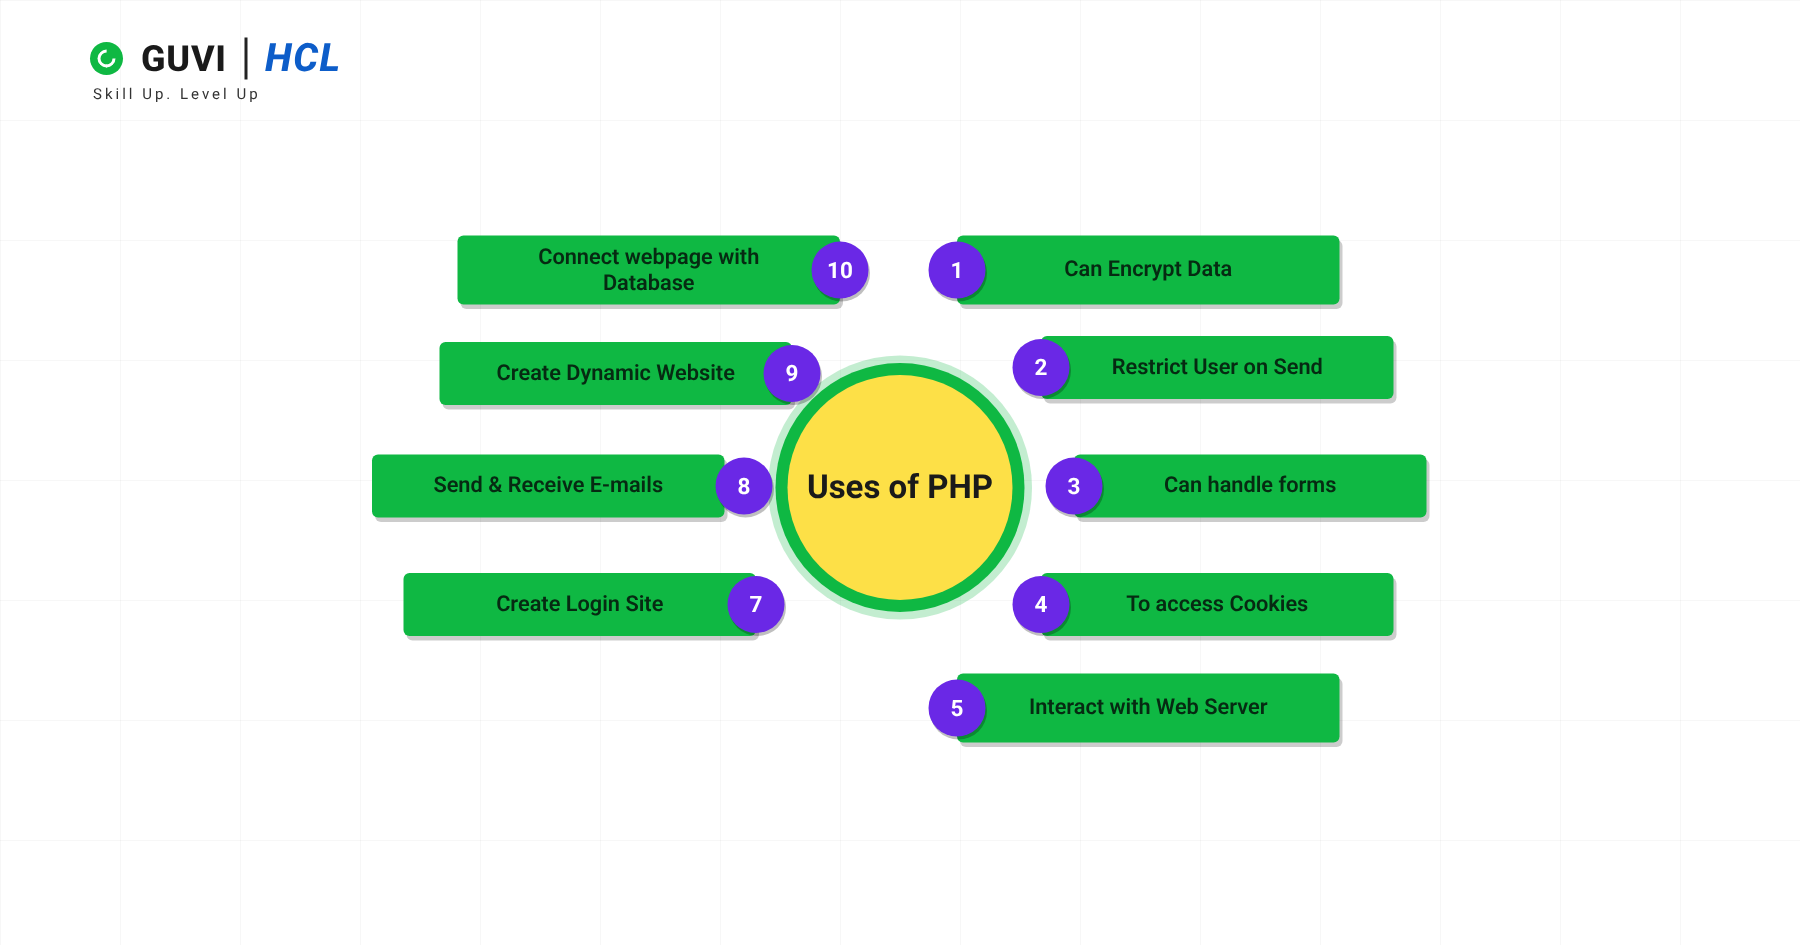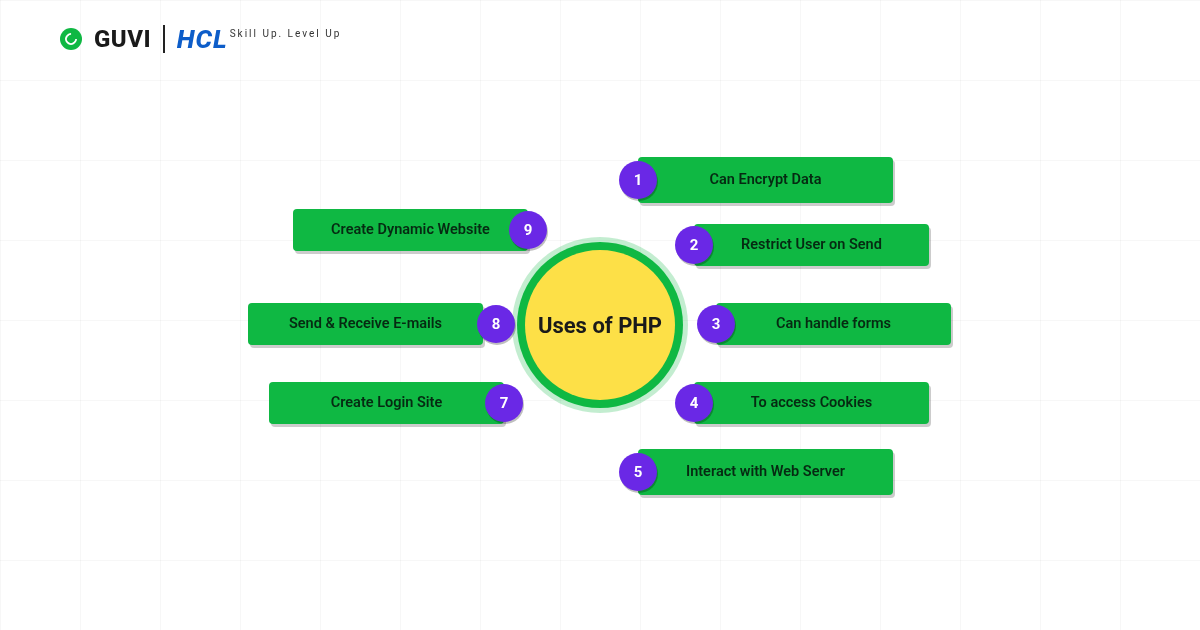--- a/index.html
+++ b/index.html
@@ -18,21 +18,21 @@
     background-image:
       linear-gradient(to right, rgba(0,0,0,0.03) 1px, transparent 1px),
       linear-gradient(to bottom, rgba(0,0,0,0.03) 1px, transparent 1px);
     background-size: 80px 80px;
   }
   .logo-area {
     position: absolute;
     top: 24px;
     left: 60px;
     display: flex;
-    flex-direction: row;
+    flex-direction: column;
   }
   .logo-row {
     display: flex;
     align-items: center;
     gap: 12px;
   }
   .guvi-mark {
     width: 22px;
     height: 22px;
     background: #0fb843;
@@ -150,21 +150,25 @@
   </div>
   <span class="tagline">Skill Up. Level Up</span>
 </div>
 
 <div class="diagram">
 
   <div class="center-circle">
     <span>Uses of PHP</span>
   </div>
 
-  <div class="item left" style="left:269px; top:209px;padding-left:24px;">
+  <div class="item left" style="left:305px; top:157px;">
+    <div class="pill wide">Connect webpage with Database</div>
+    <div class="num">10</div>
+  </div>
+  <div class="item left" style="left:269px; top:228px;padding-left:24px;">
     <div class="pill small">Create Dynamic Website</div>
     <div class="num">9</div>
   </div>
   <div class="item left" style="left:248px; top:303px;gap:13px;">
     <div class="pill small">Send &amp; Receive E-mails</div>
     <div class="num">8</div>
   </div>
   <div class="item left" style="left:269px; top:382px;">
     <div class="pill small">Create Login Site</div>
     <div class="num">7</div>

